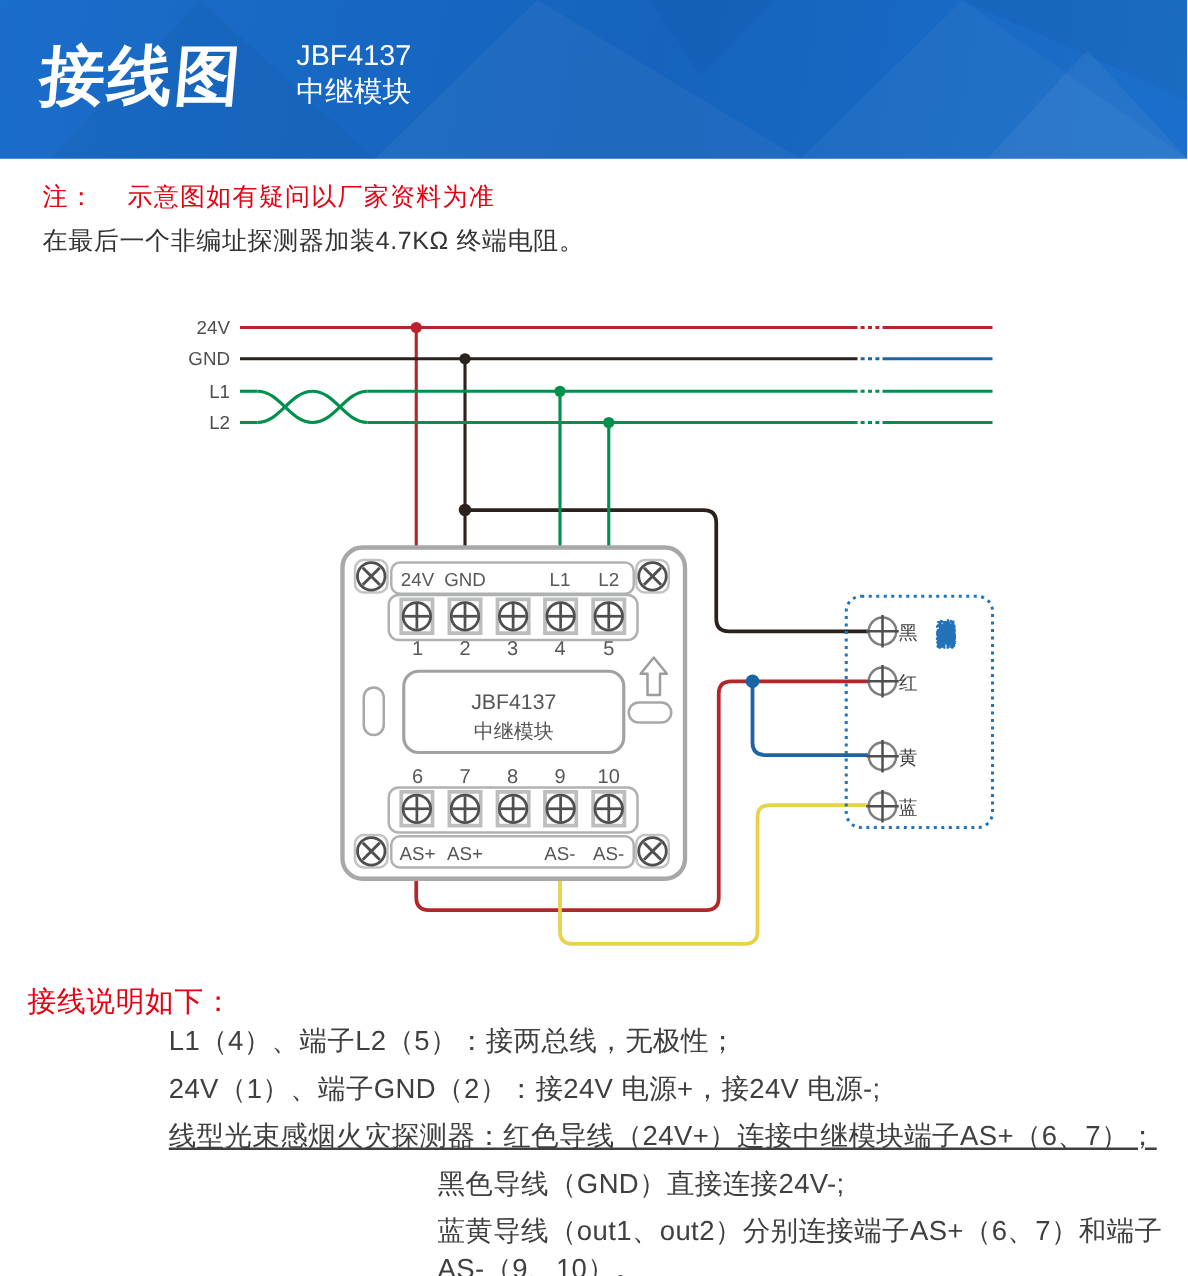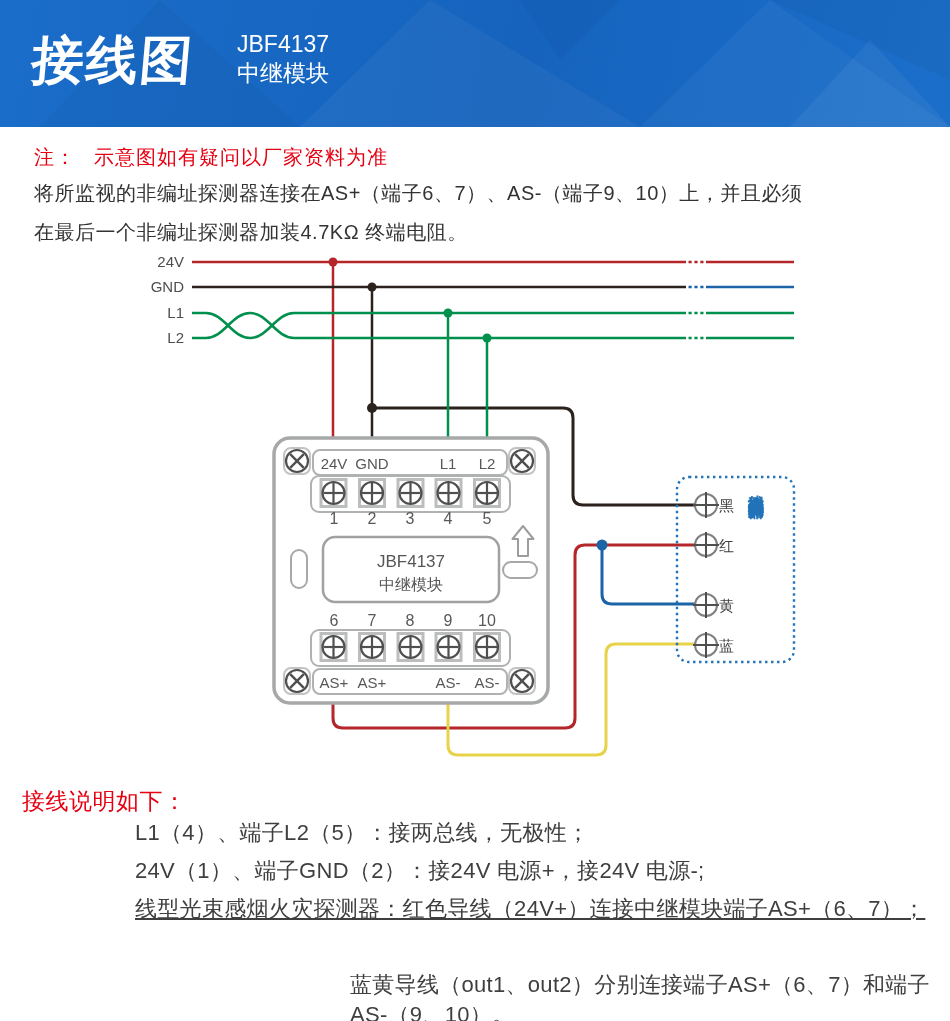--- a/index.html
+++ b/index.html
@@ -10,21 +10,21 @@
   
   .header { position:absolute; left:0; top:0; width:950px; height:127px;
             background:linear-gradient(100deg,#1a6dc9 0%,#1563bd 55%,#1b6fca 100%); }
   .header svg.polys { position:absolute; inset:0; }
   .header-title { position:absolute; left:32px; top:26px; color:#fff; font-size:52px;
                   font-weight:bold; letter-spacing:2px; transform:skewX(-5deg); }
   .header-sub { position:absolute; left:237px; top:30px; color:#fff; font-size:23px; line-height:29px; }
 
   
   .caution { position:absolute; left:34px; top:144px; font-size:20px; color:#e60012; letter-spacing:1px; }
-  .caution .txt { margin-left:18px; }
+  .caution .txt { margin-left:26px; }
   .para { position:absolute; left:34px; top:174px; width:900px; font-size:20px;
           line-height:39px; color:#333; letter-spacing:0.5px; }
 
   
   svg.diagram { position:absolute; left:0; top:0; width:950px; height:1021px; }
   svg text { font-family:"Liberation Sans","DejaVu Sans",sans-serif; }
   .det-title { position:absolute; left:745px; top:482px; width:22px; height:184px;
                writing-mode:vertical-rl; text-orientation:upright; font-size:16px;
                line-height:22px; letter-spacing:0.8px; font-weight:600; color:#2273b8; }
 
@@ -55,21 +55,20 @@
     <div class="header-sub">
       <div>JBF4137</div>
       <div>中继模块</div>
     </div>
   </div>
 
   <div class="caution">
     <span>注：</span><span class="txt">示意图如有疑问以厂家资料为准</span>
   </div>
   <div class="para">
-    <div>将所监视的非编址探测器连接在AS+（端子6、7）、AS-（端子9、10）上，并且必须</div>
     <div>在最后一个非编址探测器加装4.7KΩ 终端电阻。</div>
   </div>
 
   <svg class="diagram" viewBox="0 0 950 1021">
     <defs>
       <g id="plus-screw">
         <rect x="-12.5" y="-13.5" width="25" height="27" fill="#fff" stroke="#bcbdbd" stroke-width="3"></rect>
         <circle r="11" fill="#fff" stroke="#4f4f4f" stroke-width="2.2"></circle>
         <line x1="-10" y1="0" x2="10" y2="0" stroke="#4f4f4f" stroke-width="2.2"></line>
         <line x1="0" y1="-10" x2="0" y2="10" stroke="#4f4f4f" stroke-width="2.2"></line>
@@ -229,15 +228,16 @@
       </g>
     </g>
   </svg>
 
   <div class="det-title">线型光束感烟火灾探测器</div>
 
   <div class="instr-head">接线说明如下：</div>
   <div class="instr i0">L1（4）、端子L2（5）：接两总线，无极性；</div>
   <div class="instr i1">24V（1）、端子GND（2）：接24V 电源+，接24V 电源-;</div>
   <div class="instr i2">线型光束感烟火灾探测器：红色导线（24V+）连接中继模块端子AS+（6、7）；</div>
+  <div class="instr i3">黑色导线（GND）直接连接24V-;</div>
   <div class="instr i4">蓝黄导线（out1、out2）分别连接端子AS+（6、7）和端子AS-（9、10）。</div>
 
 </div>
 
 </body></html>

